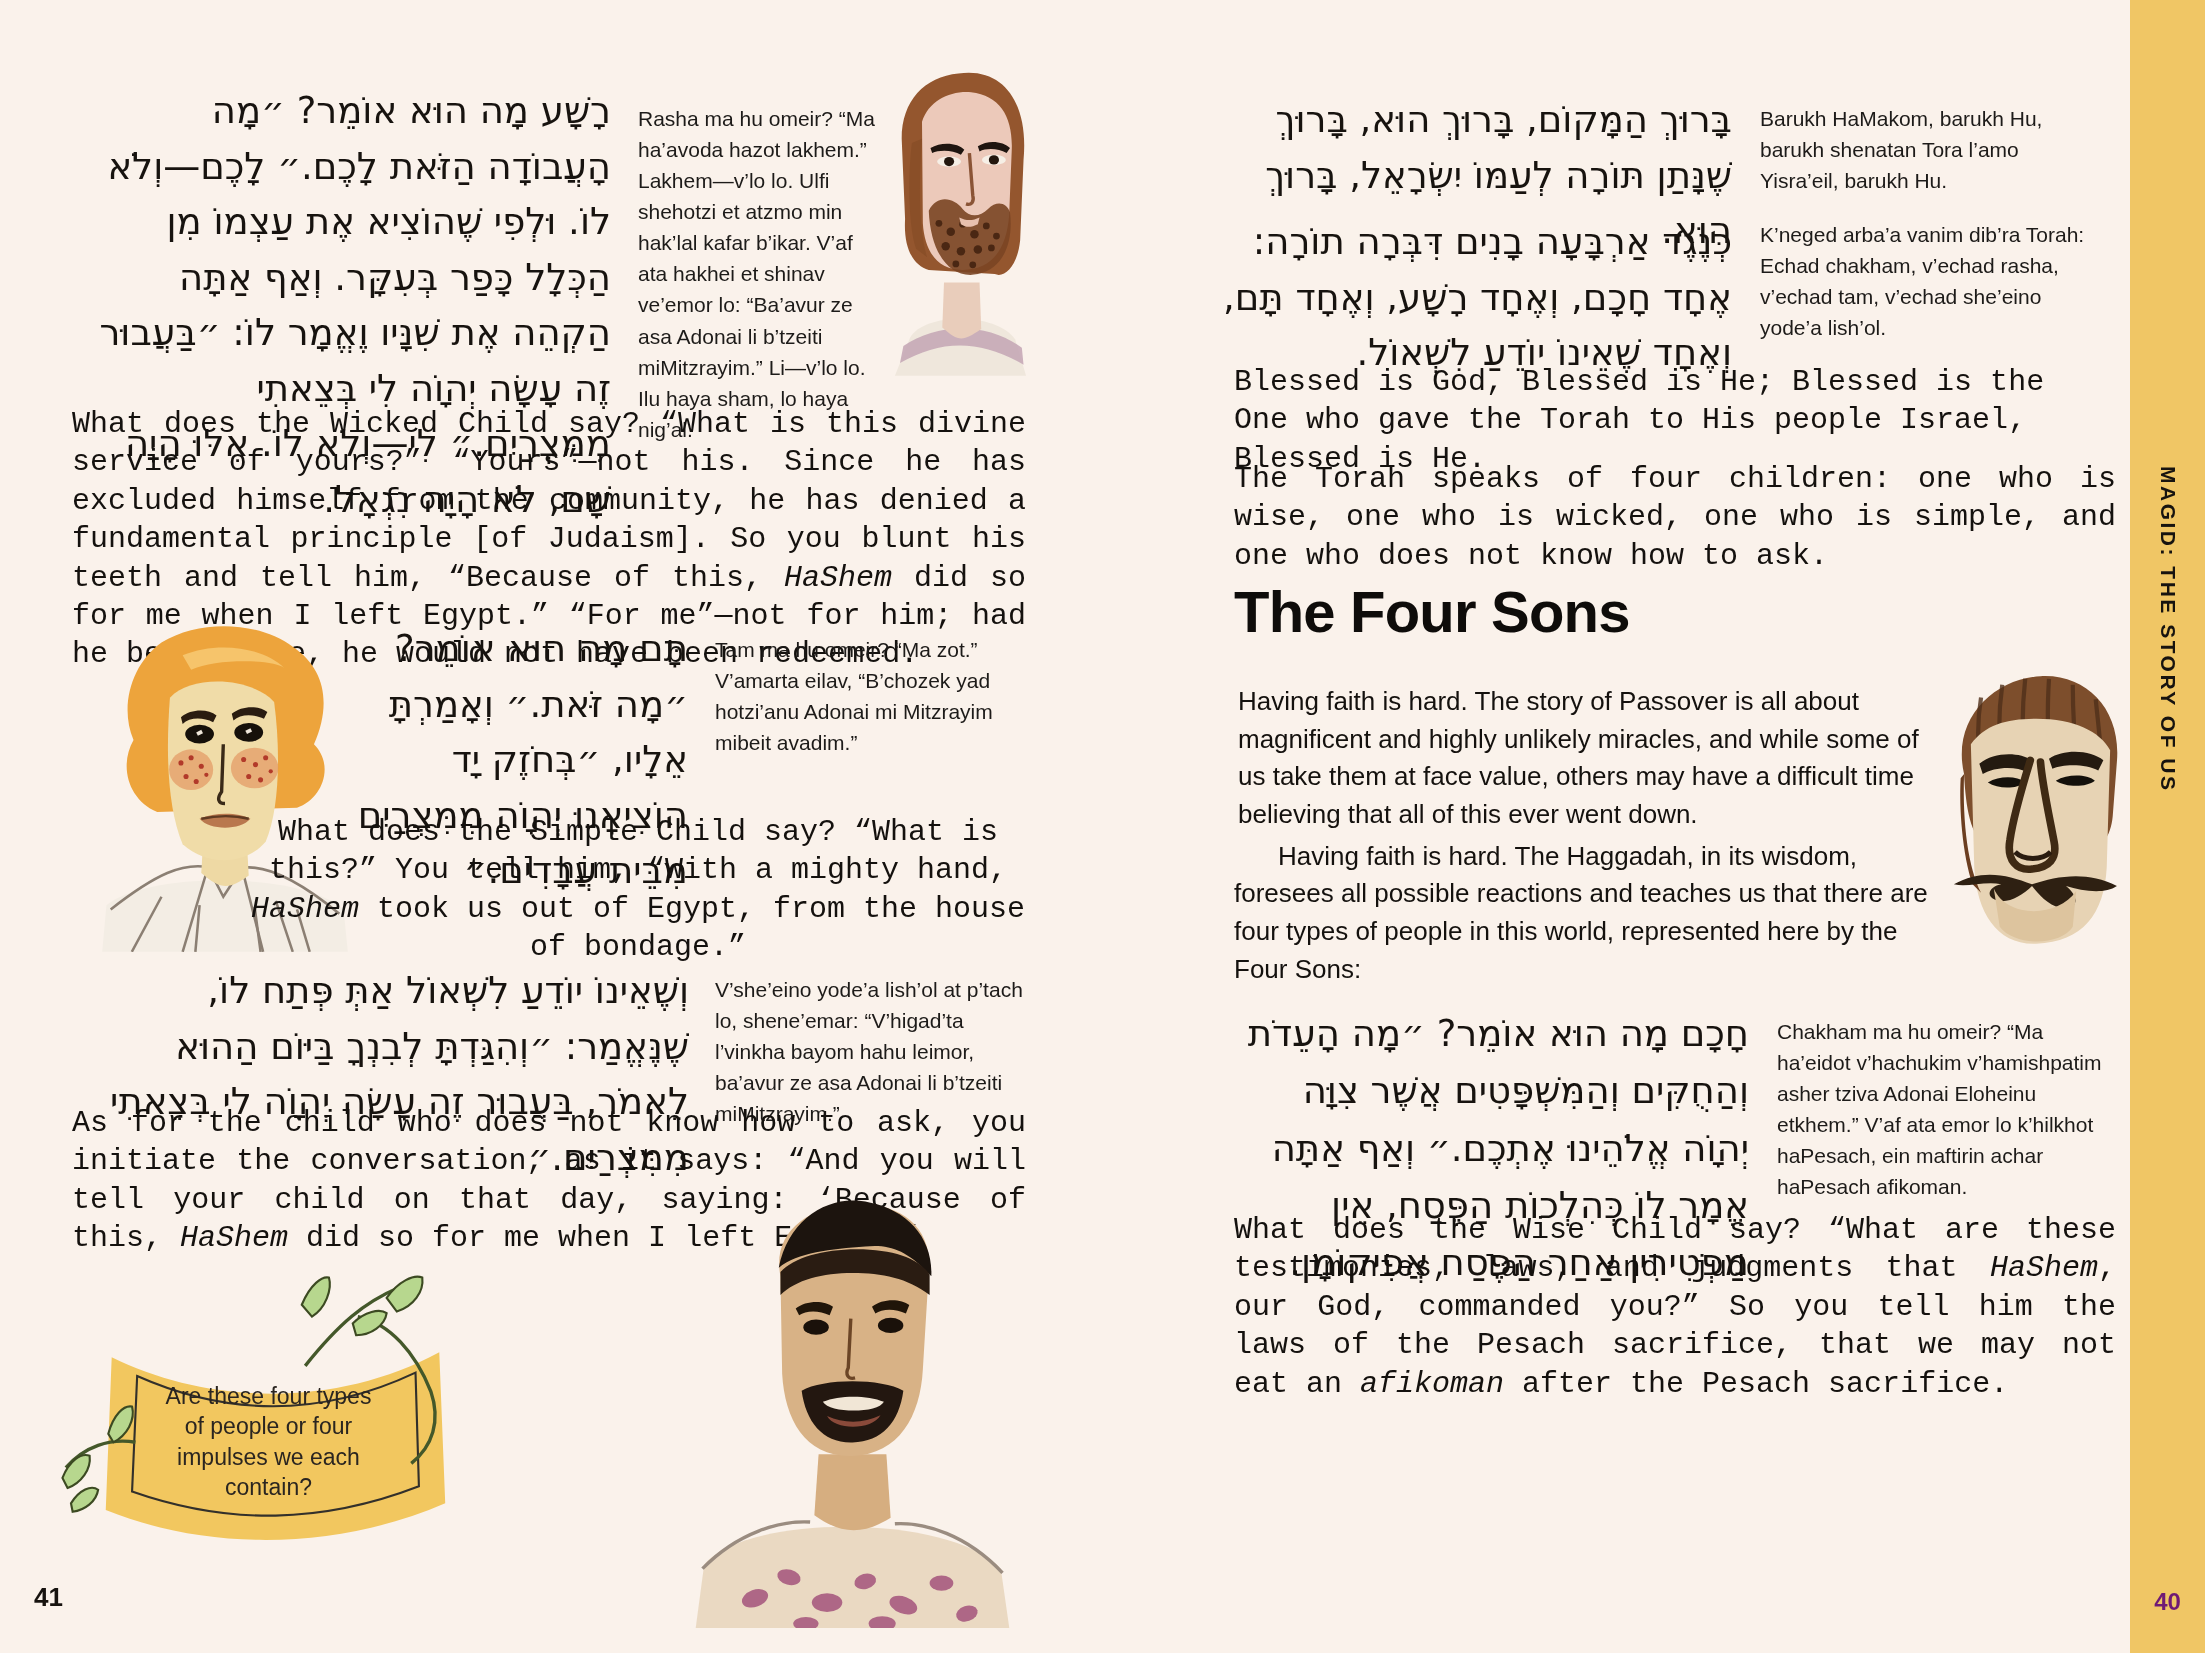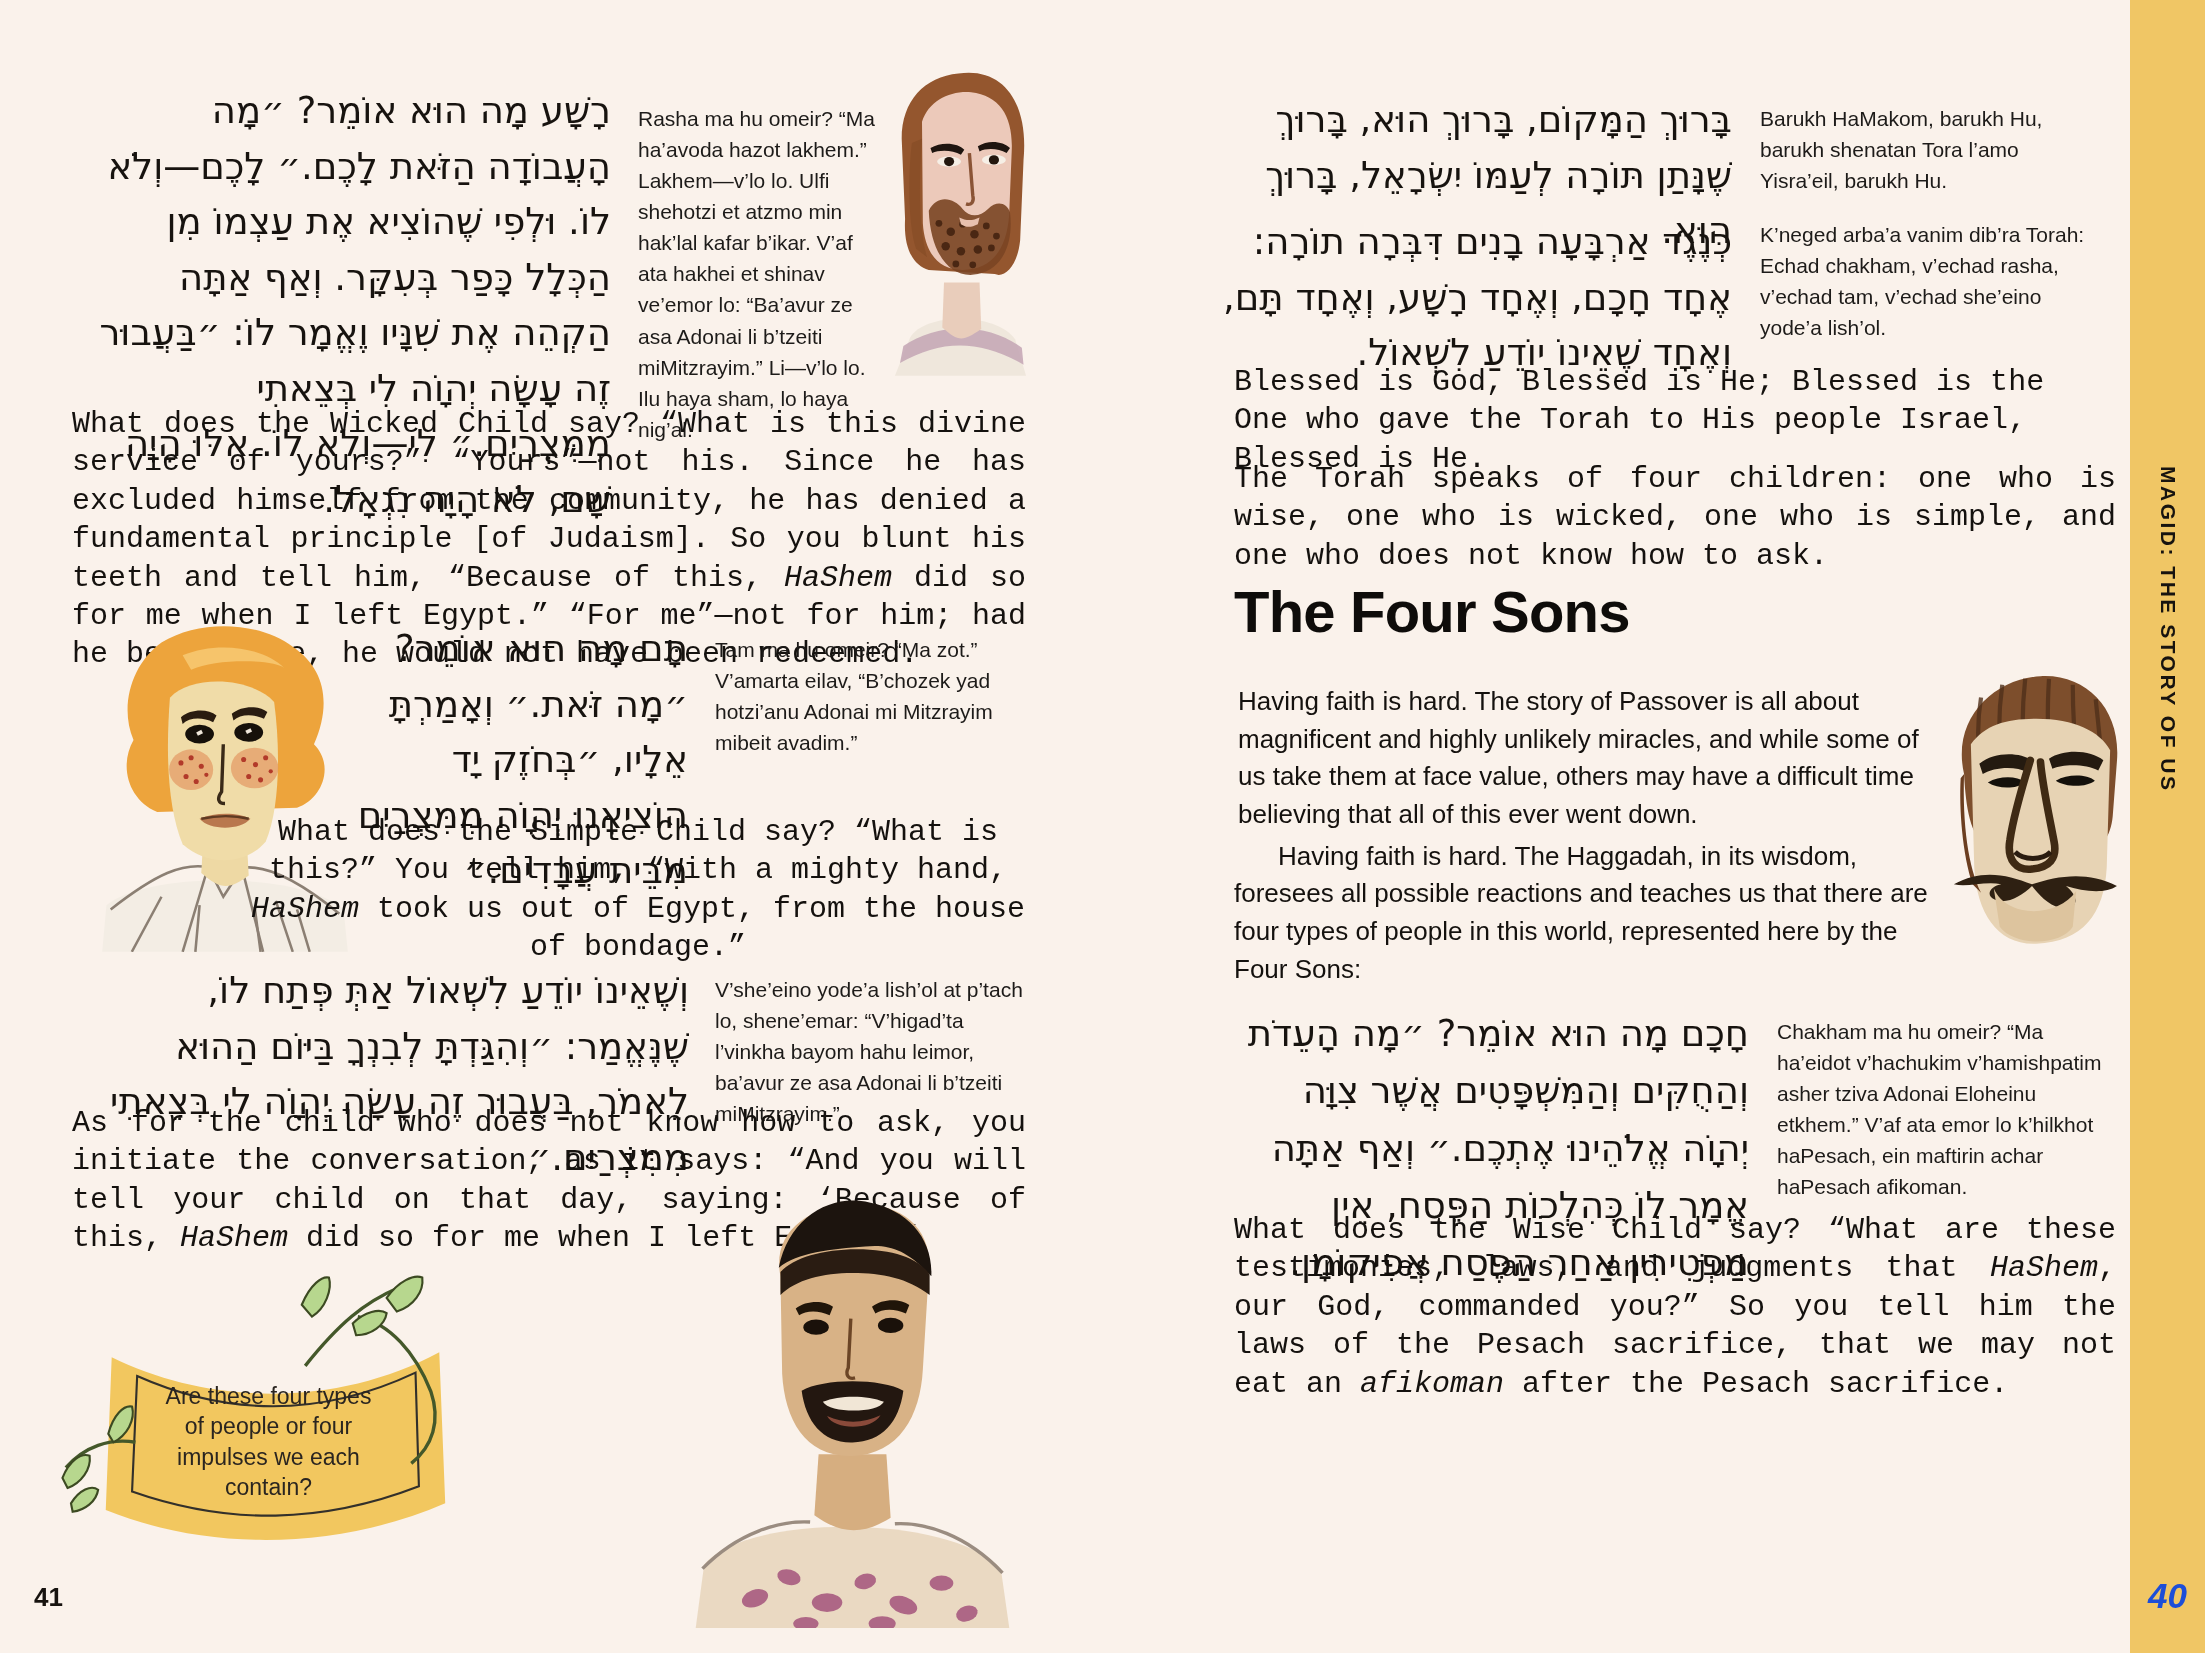--- a/index.html
+++ b/index.html
@@ -37,21 +37,21 @@
     background:#f0c665;
   }
   .band-label{
     position:absolute;top:466px;left:50%;transform:translateX(-50%);
     writing-mode:vertical-rl;
     font-weight:700;font-size:21px;letter-spacing:2.5px;color:#17130f;
     white-space:nowrap;
   }
   .band-page{
     position:absolute;bottom:38px;left:50%;transform:translateX(-50%);
-    font-weight:700;font-size:35px;color:#1d4ed8;font-style:italic;
+    font-weight:700;font-size:24px;color:#701a75;
   }
   .page-num-left{
     position:absolute;left:34px;bottom:41px;
     font-weight:700;font-size:26px;color:#17130f;
   }
   .banner-text{
     position:absolute;left:89px;top:93px;width:229px;
     text-align:center;font-size:23px;line-height:1.32;color:#2a2520;
     font-family:"Liberation Sans",sans-serif;
   }

